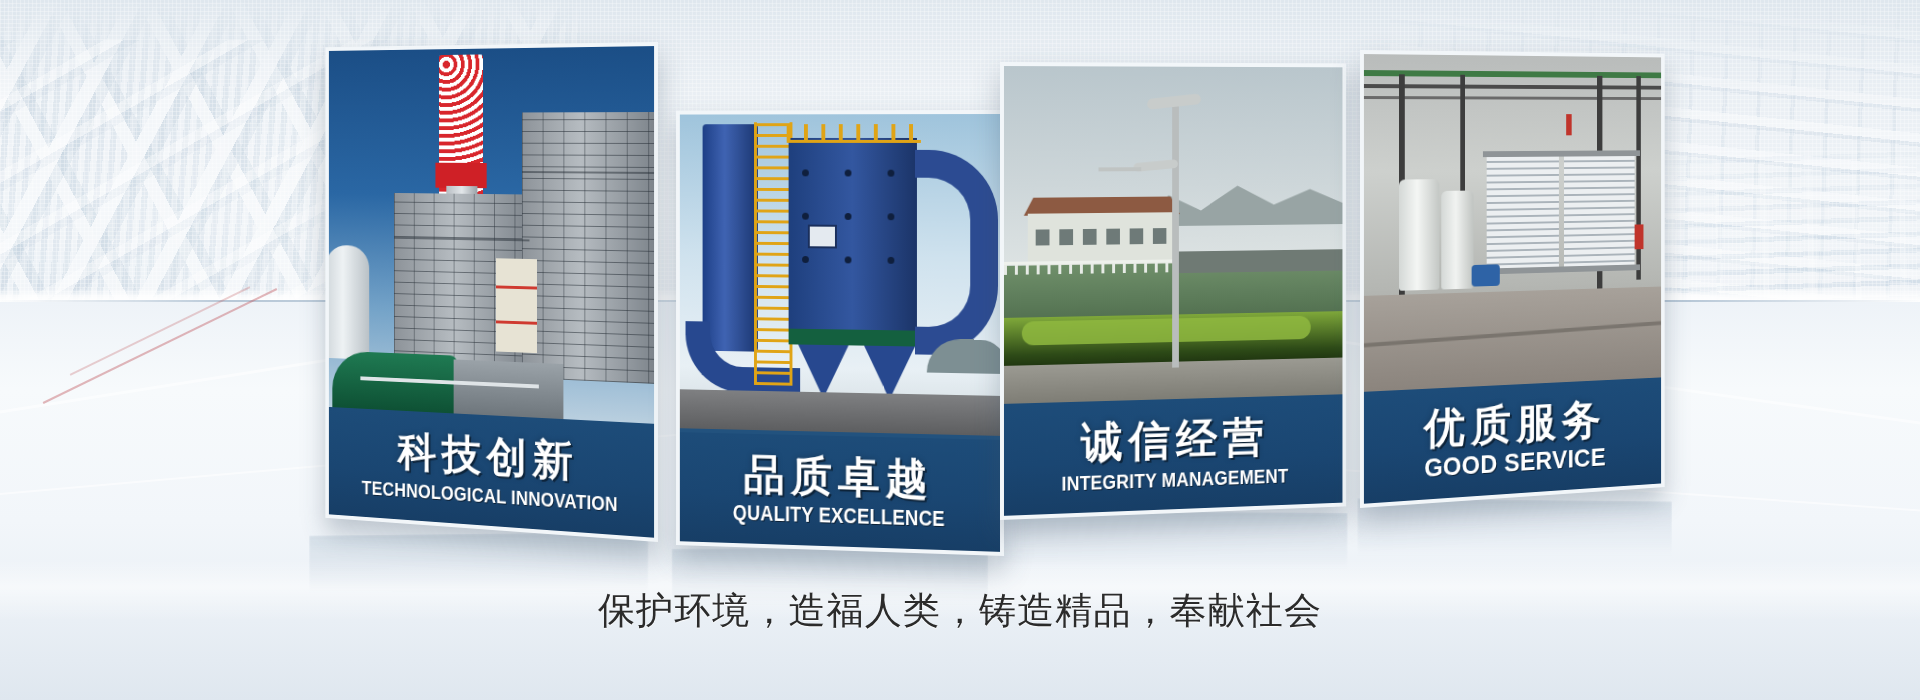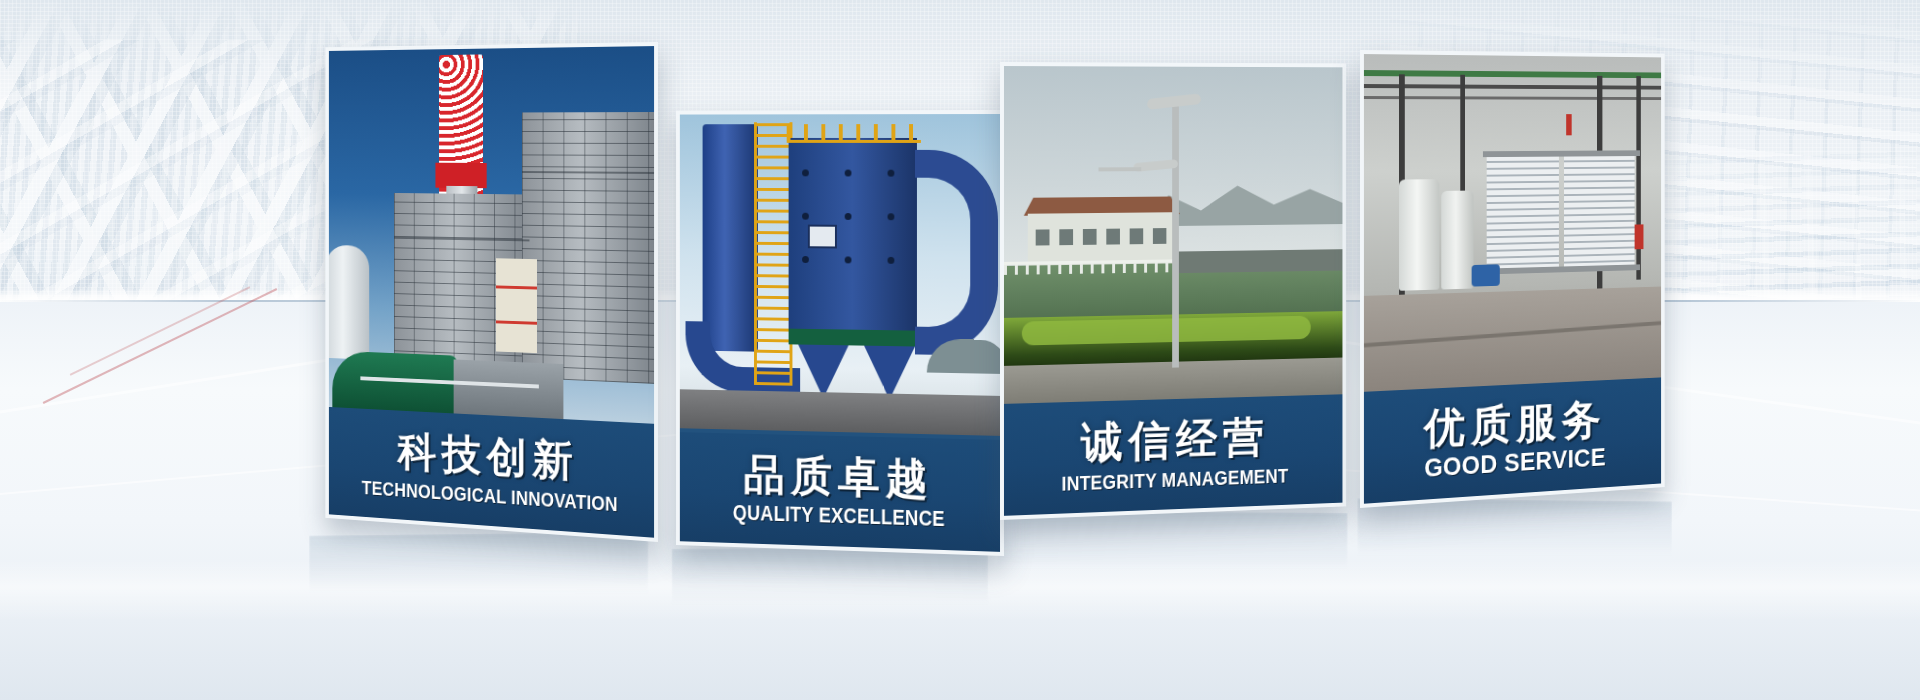--- a/index.html
+++ b/index.html
@@ -370,14 +370,15 @@
         <div style="position:absolute;left:0;top:284px;width:320px;height:4px;background:rgba(90,86,80,.5);transform:rotate(-2deg);"></div>
       </div>
       <div class="caption" style="height:112px;">
         <div class="cn" style="font-size:43px;">优质服务</div>
         <div class="en" style="font-size:25px;margin-top:4px;transform:scaleX(1);">GOOD SERVICE</div>
       </div>
     </div>
 
   </div>
 
+  <div class="tagline">保护环境，造福人类，铸造精品，奉献社会</div>
 
 </div>
 
 </body></html>

